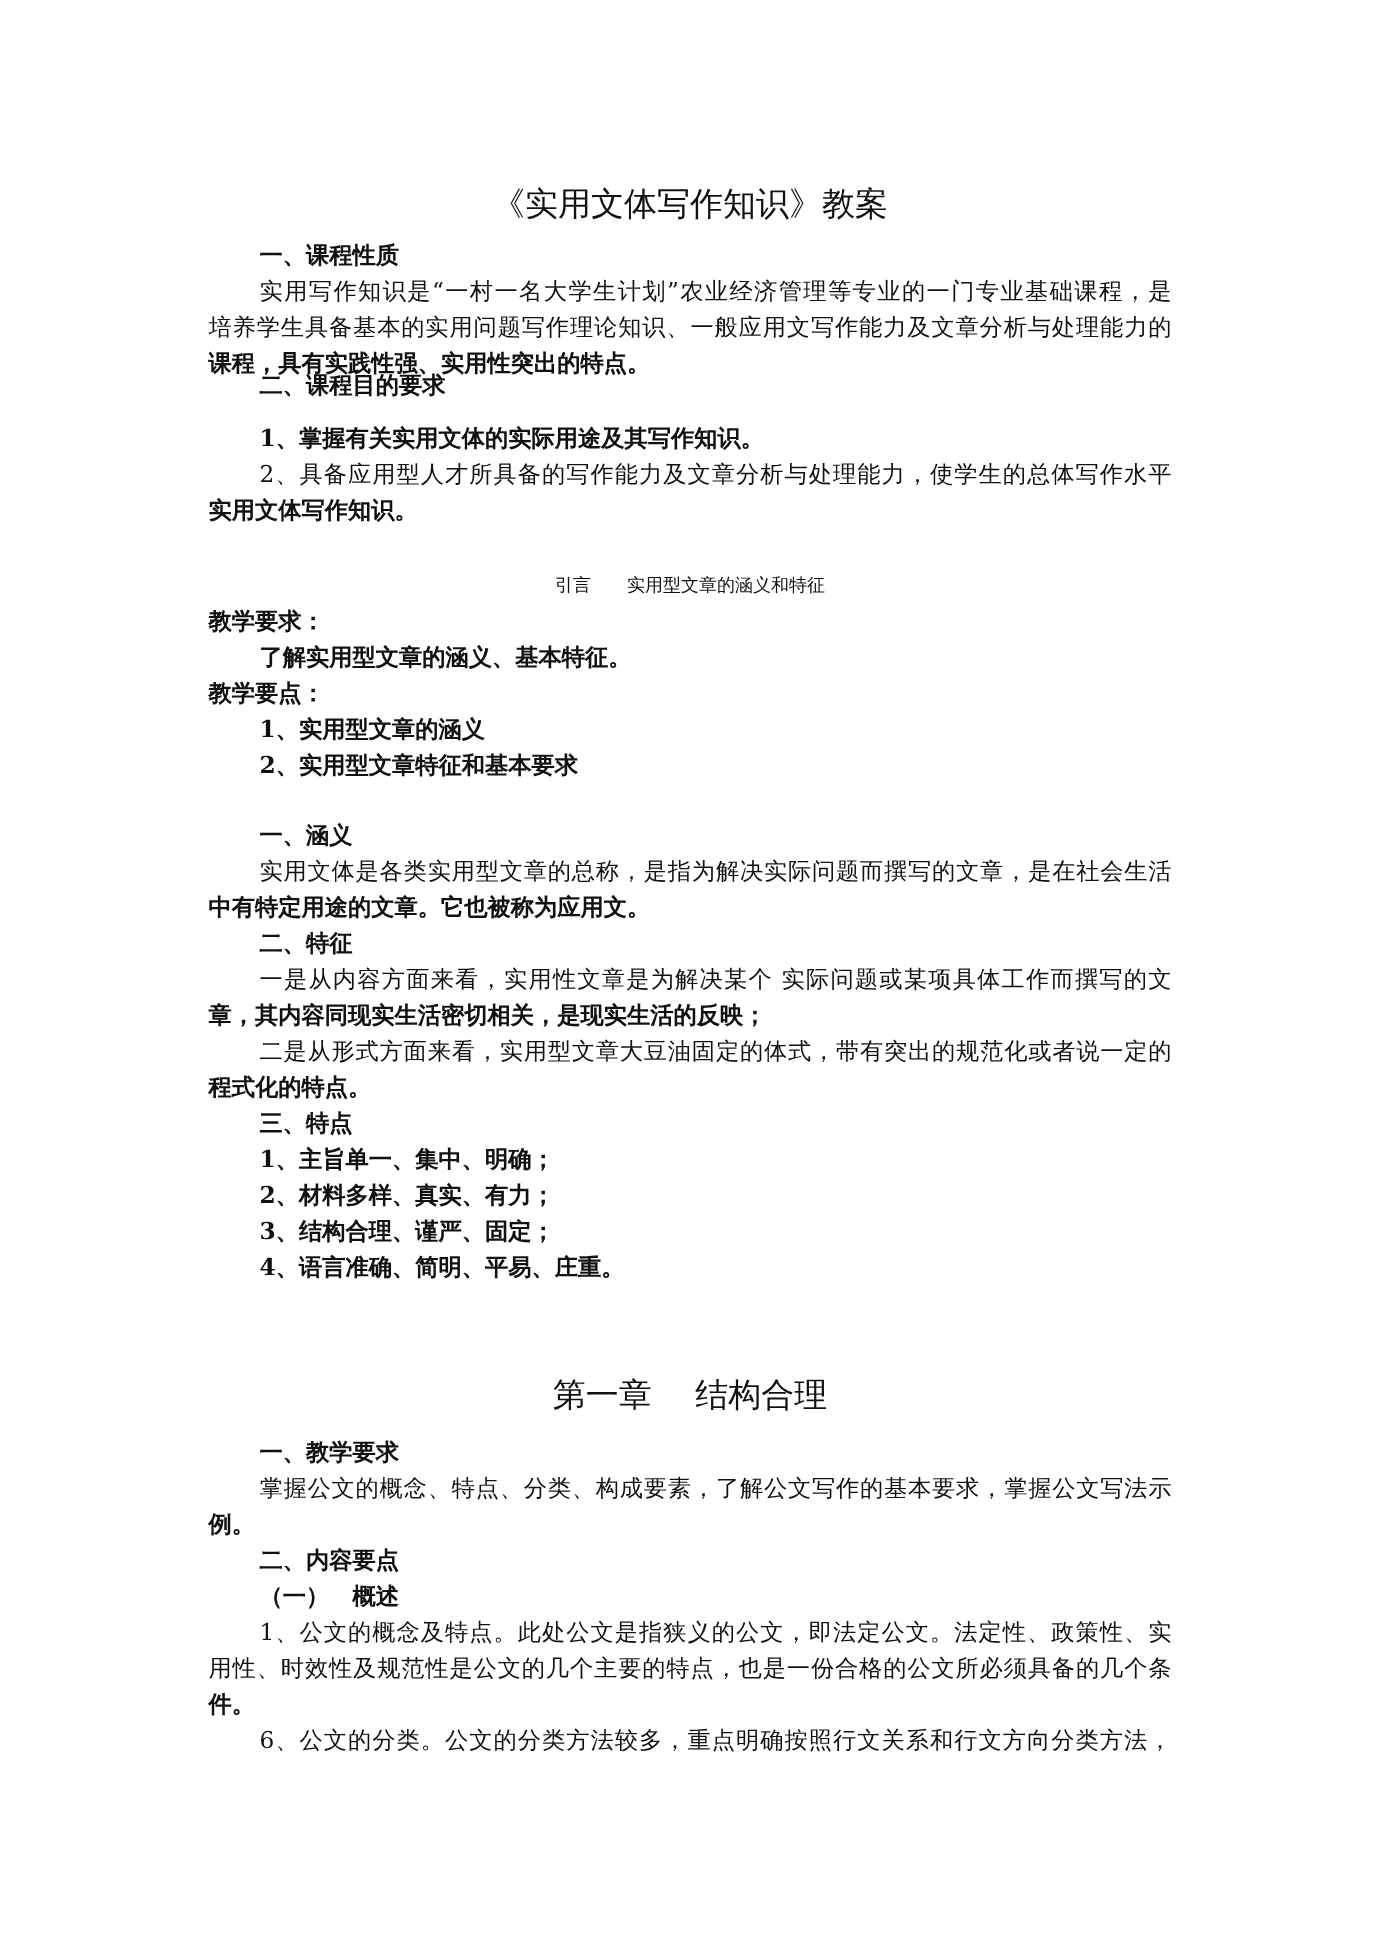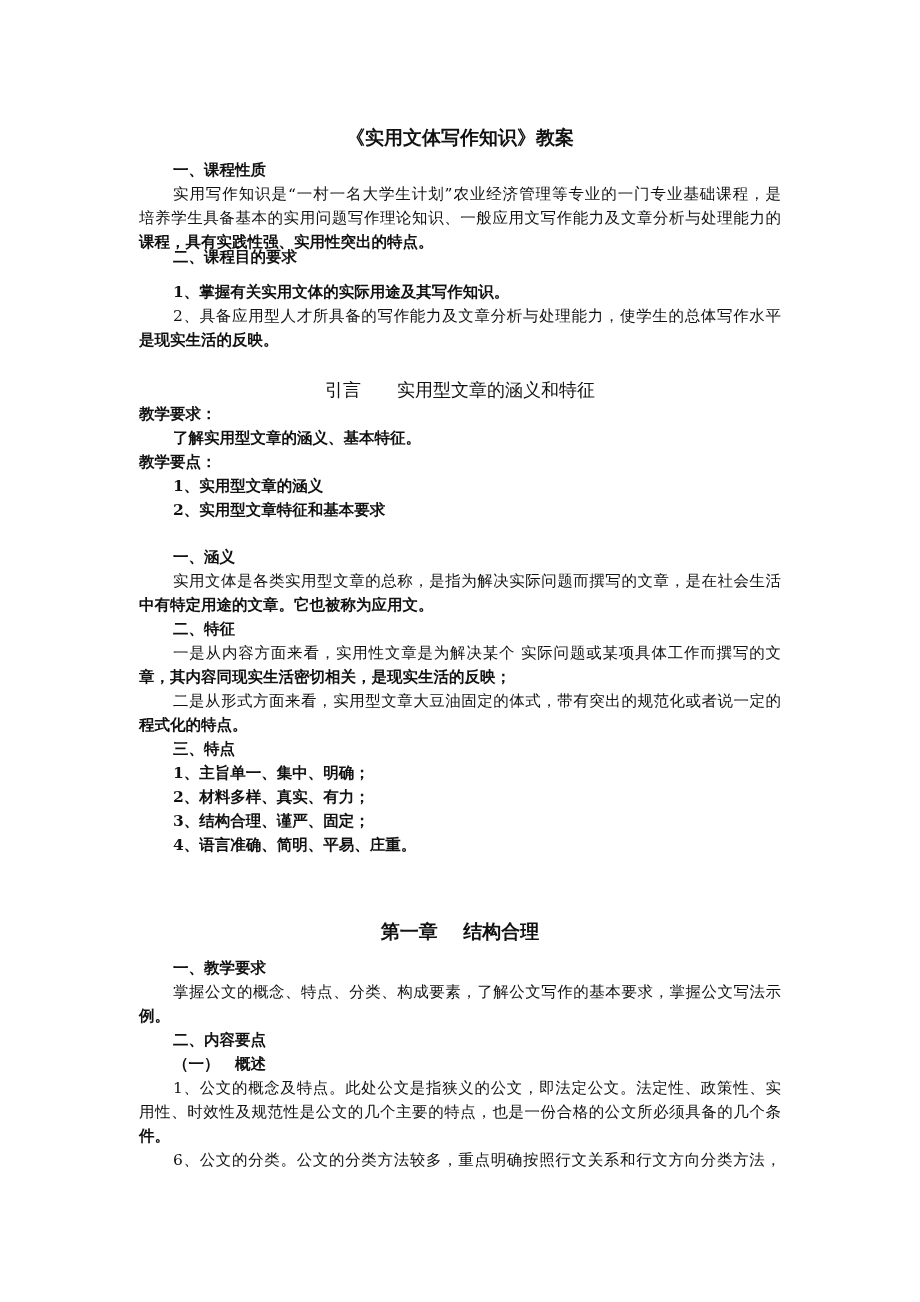--- a/index.html
+++ b/index.html
@@ -4,39 +4,39 @@
 <style>
   html, body { margin: 0; padding: 0; background: #ffffff; }
   body { width: 920px; height: 1302px; position: relative; overflow: hidden;
          font-family: "DejaVu Serif", "Liberation Serif", serif; color: #111; }
   .page { position: absolute; left: 139px; top: 0; width: 642px; }
   .line { position: absolute; left: 0; width: 642px; font-size: 15.5px; line-height: 24px;
           white-space: nowrap; text-align: justify; text-align-last: justify; }
   .noj { text-align: left; text-align-last: left; font-weight: bold; }
   .ind { padding-left: 34px; box-sizing: border-box; }
   .title { position: absolute; left: 0; width: 642px; text-align: center;
-           font-family: "DejaVu Sans", "Liberation Sans", sans-serif; font-weight: bold;
-           font-size: 19px; line-height: 30px; }
-  .sub { position: absolute; left: 0; width: 642px; text-align: center; font-size: 18px; line-height: 24px; }
+           font-family: "DejaVu Sans", "Liberation Sans", sans-serif; font-weight: normal;
+           font-size: 22px; line-height: 30px; }
+  .sub { position: absolute; left: 0; width: 642px; text-align: center; font-size: 12px; line-height: 24px; }
 </style>
 </head>
 <body>
 
 <div class="page">
   <div class="title" style="top:122px">《实用文体写作知识》教案</div>
 
   <div class="line noj ind" style="top:158px">一、课程性质</div>
   <div class="line ind" style="top:182px">实用写作知识是“一村一名大学生计划”农业经济管理等专业的一门专业基础课程，是</div>
   <div class="line" style="top:206px">培养学生具备基本的实用问题写作理论知识、一般应用文写作能力及文章分析与处理能力的</div>
   <div class="line noj" style="top:230px">课程，具有实践性强、实用性突出的特点。</div>
 
   <div class="line noj ind" style="top:245px">二、课程目的要求</div>
   <div class="line noj ind" style="top:280px">1、掌握有关实用文体的实际用途及其写作知识。</div>
   <div class="line ind" style="top:304px">2、具备应用型人才所具备的写作能力及文章分析与处理能力，使学生的总体写作水平</div>
-  <div class="line noj" style="top:328px">是现实生活的反映。</div>
+  <div class="line noj" style="top:328px">实用文体写作知识。</div>
 
   <div class="sub" style="top:378px">引言　　实用型文章的涵义和特征</div>
   <div class="line noj" style="top:402px">教学要求：</div>
   <div class="line noj ind" style="top:426px">了解实用型文章的涵义、基本特征。</div>
   <div class="line noj" style="top:450px">教学要点：</div>
   <div class="line noj ind" style="top:474px">1、实用型文章的涵义</div>
   <div class="line noj ind" style="top:498px">2、实用型文章特征和基本要求</div>
 
   <div class="line noj ind" style="top:545px">一、涵义</div>
   <div class="line ind" style="top:569px">实用文体是各类实用型文章的总称，是指为解决实际问题而撰写的文章，是在社会生活</div>

